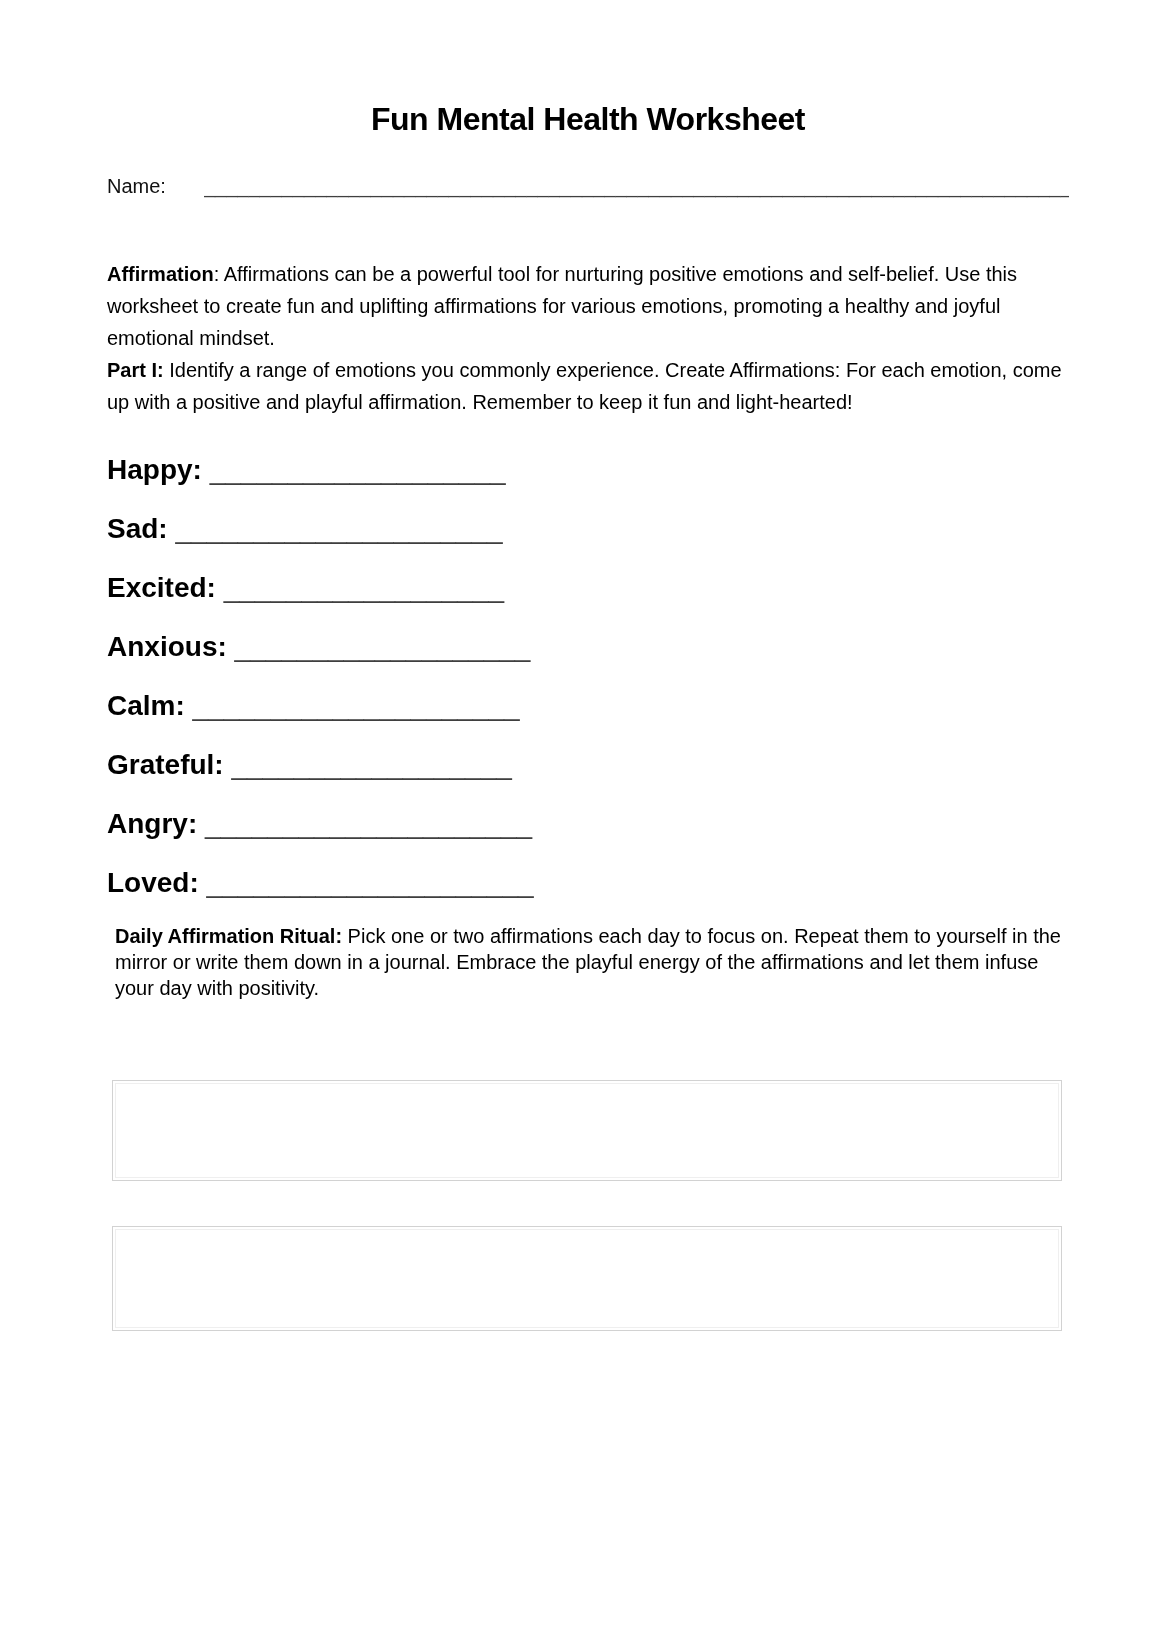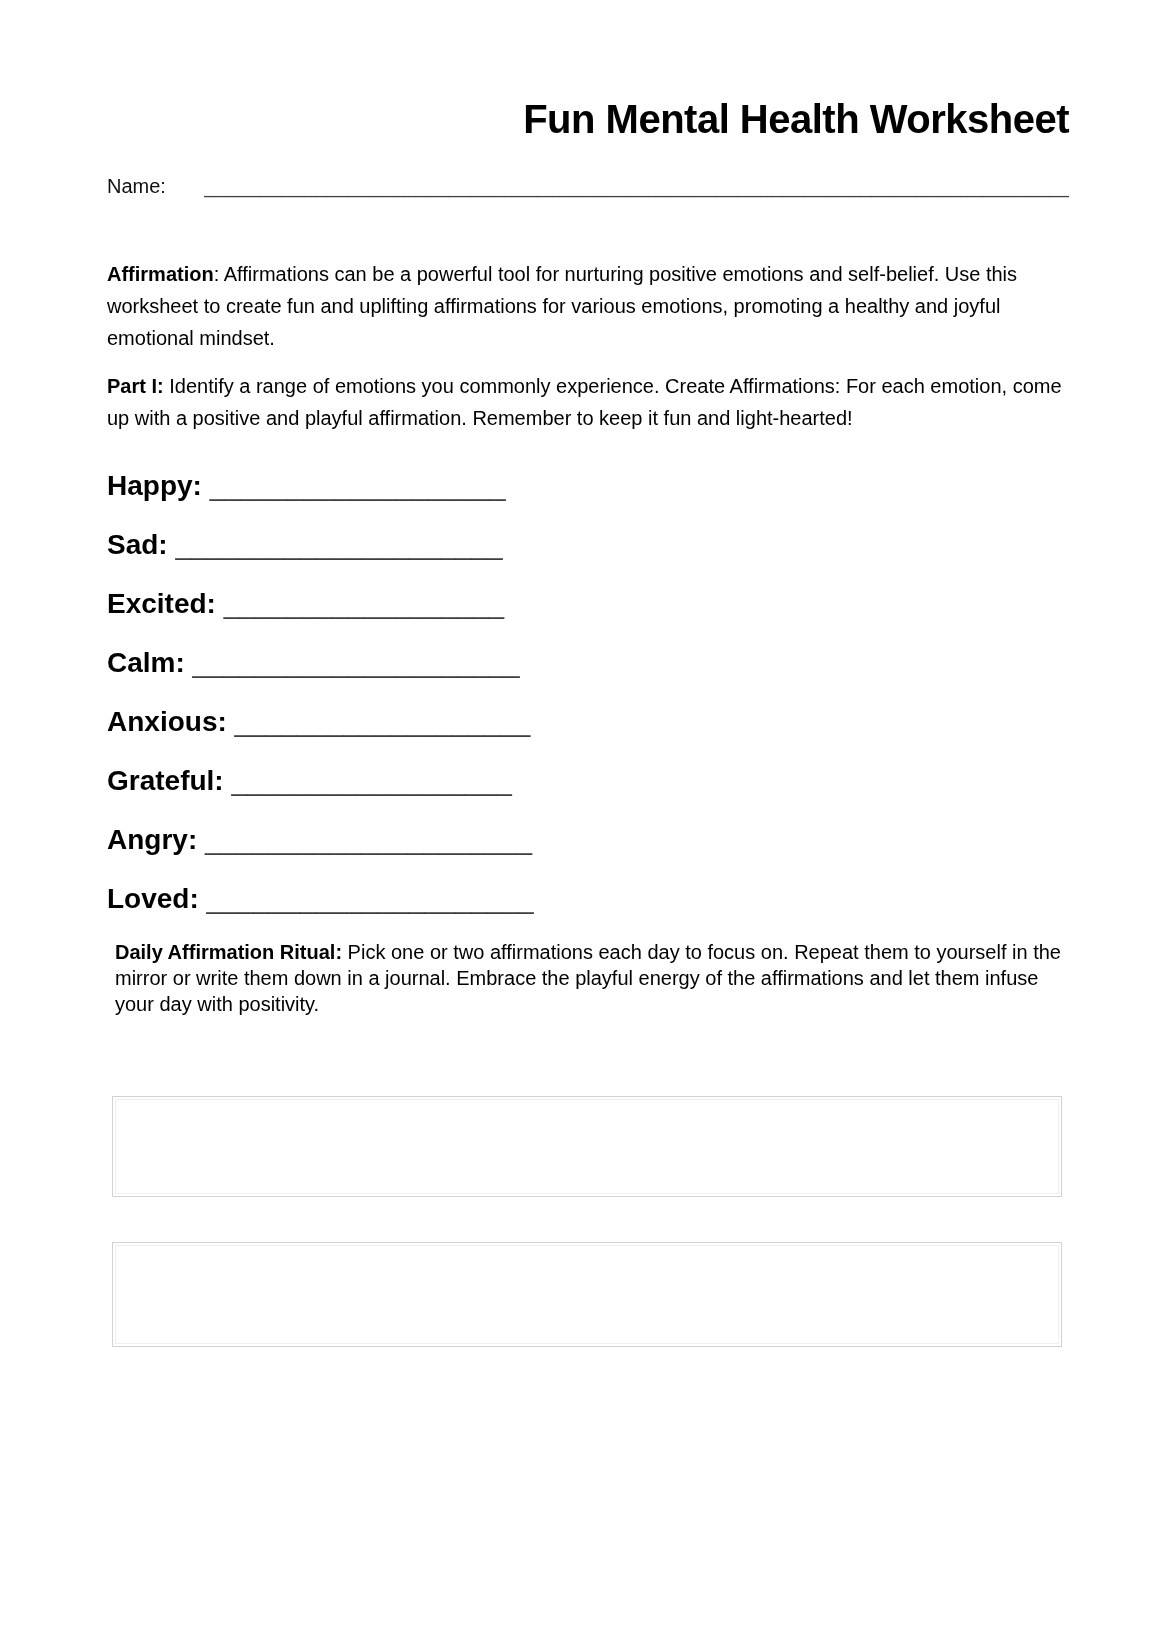--- a/index.html
+++ b/index.html
@@ -15,24 +15,24 @@
     color: #000000;
   }
   .page {
     box-sizing: border-box;
     width: 1176px;
     height: 1630px;
     padding: 0 107px;
   }
   .title {
     margin: 96px 0 0 0;
-    font-size: 40px;
+    font-size: 32px;
     line-height: 46px;
     font-weight: bold;
-    text-align: right;
+    text-align: center;
     letter-spacing: -0.5px;
   }
   .name-row {
     margin-top: 32px;
     display: flex;
     align-items: baseline;
     font-size: 20px;
     line-height: 24px;
     gap: 32px;
   }
@@ -47,21 +47,21 @@
     white-space: nowrap;
     color: #3f3f3f;
   }
   .para {
     font-size: 20px;
     margin: 0;
   }
   .lh32 { line-height: 32px; }
   .lh26 { line-height: 26px; margin-left: 8px; }
   .instructions-para { margin-top: 60px; }
-  .part1-para { margin-top: 16px; }
+  .part1-para { margin-top: 0; }
   .emotion-row {
     margin-top: 35px;
     font-size: 28px;
     line-height: 24px;
     white-space: nowrap;
   }
   .emotion-row.first { margin-top: 40px; }
   .emotion-label { font-weight: bold; }
   .fill-line { color: #3f3f3f; }
   .part2-heading {
@@ -104,23 +104,23 @@
   <p class="para lh32 instructions-para"><strong>Affirmation</strong><span>: Affirmations can be a powerful tool for nurturing positive emotions and self-belief. Use this worksheet to create fun and uplifting affirmations for various emotions, promoting a healthy and joyful emotional mindset.</span></p>
 
   <p class="para lh32 part1-para"><strong>Part I:</strong><span> Identify a range of emotions you commonly experience. Create Affirmations: For each emotion, come up with a positive and playful affirmation. Remember to keep it fun and light-hearted!</span></p>
 
   <p class="emotion-row first"><span class="emotion-label">Happy:</span> <span class="fill-line">___________________</span></p>
 
   <p class="emotion-row"><span class="emotion-label">Sad:</span> <span class="fill-line">_____________________</span></p>
 
   <p class="emotion-row"><span class="emotion-label">Excited:</span> <span class="fill-line">__________________</span></p>
 
+  <p class="emotion-row"><span class="emotion-label">Anxious:</span> <span class="fill-line">___________________</span></p>
+
   <p class="emotion-row"><span class="emotion-label">Calm:</span> <span class="fill-line">_____________________</span></p>
-
-  <p class="emotion-row"><span class="emotion-label">Anxious:</span> <span class="fill-line">___________________</span></p>
 
   <p class="emotion-row"><span class="emotion-label">Grateful:</span> <span class="fill-line">__________________</span></p>
 
   <p class="emotion-row"><span class="emotion-label">Angry:</span> <span class="fill-line">_____________________</span></p>
 
   <p class="emotion-row"><span class="emotion-label">Loved:</span> <span class="fill-line">_____________________</span></p>
 
 
 
 

